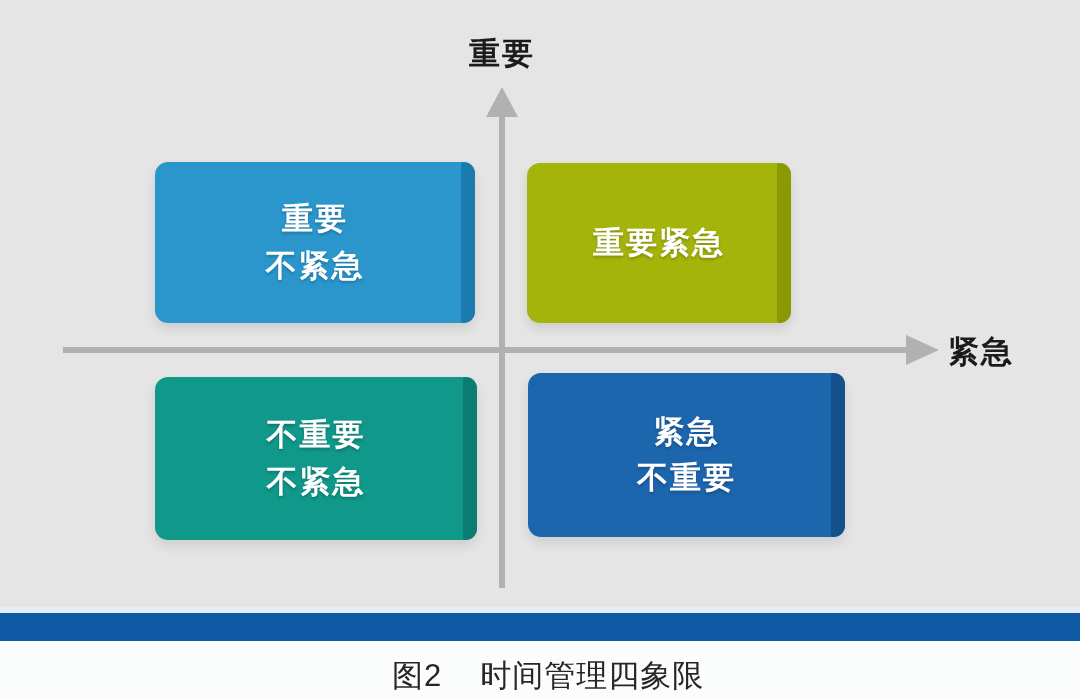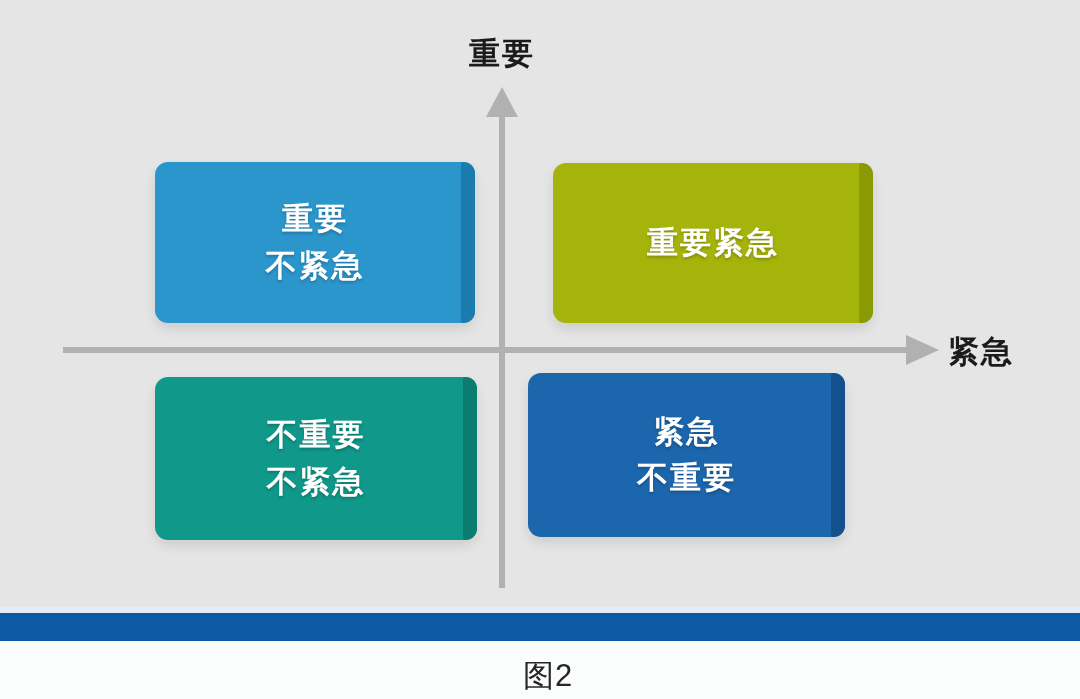--- a/index.html
+++ b/index.html
@@ -60,21 +60,21 @@
     z-index: 1;
     color: #ffffff;
     font-size: 31px;
     font-weight: bold;
     letter-spacing: 2px;
     line-height: 1.1;
     text-shadow: 0 2px 3px rgba(0,0,0,0.22);
     white-space: nowrap;
   }
   .q-tl { left: 155px; top: 162px; width: 320px; height: 161px; }
-  .q-tr { left: 553px; top: 163px; width: 320px; height: 160px; }
+  .q-tr { left: 527px; top: 163px; width: 264px; height: 160px; }
   .q-bl { left: 155px; top: 377px; width: 322px; height: 163px; }
   .q-br { left: 528px; top: 373px; width: 317px; height: 164px; }
   
   .bar-light {
     position: absolute; left: 0; top: 607px;
     width: 1080px; height: 6px;
     background: #e4edf6;
   }
   .bar { position: absolute; left: 0; top: 613px; width: 1080px; height: 28px; }
   .below-bar {
@@ -130,15 +130,16 @@
     <div class="edge" style="background-color: rgb(20, 80, 140);"></div>
     <div class="line">紧急</div>
     <div class="line">不重要</div>
   </div>
 
   <div class="bar-light"></div>
   <div class="bar" style="background-color: rgb(13, 89, 164);"></div>
   <div class="below-bar"></div>
   <div class="caption">
     <span>图2</span>
+    <span>时间管理四象限</span>
   </div>
 
 </div>
 
 </body></html>

